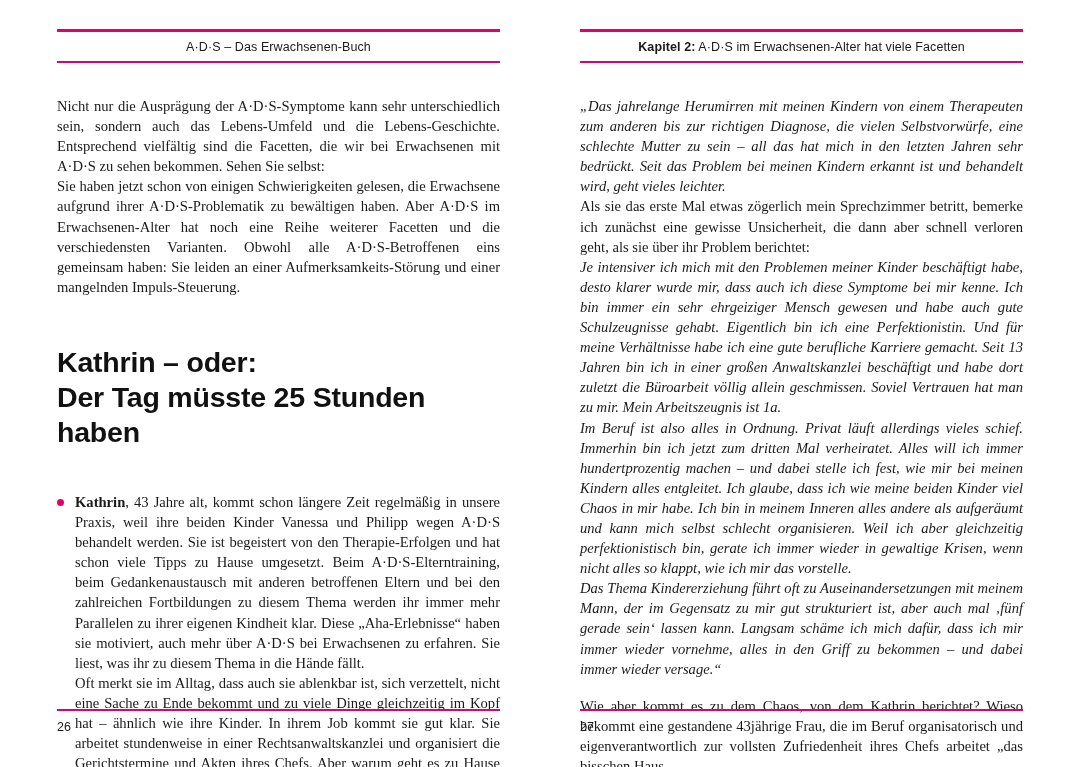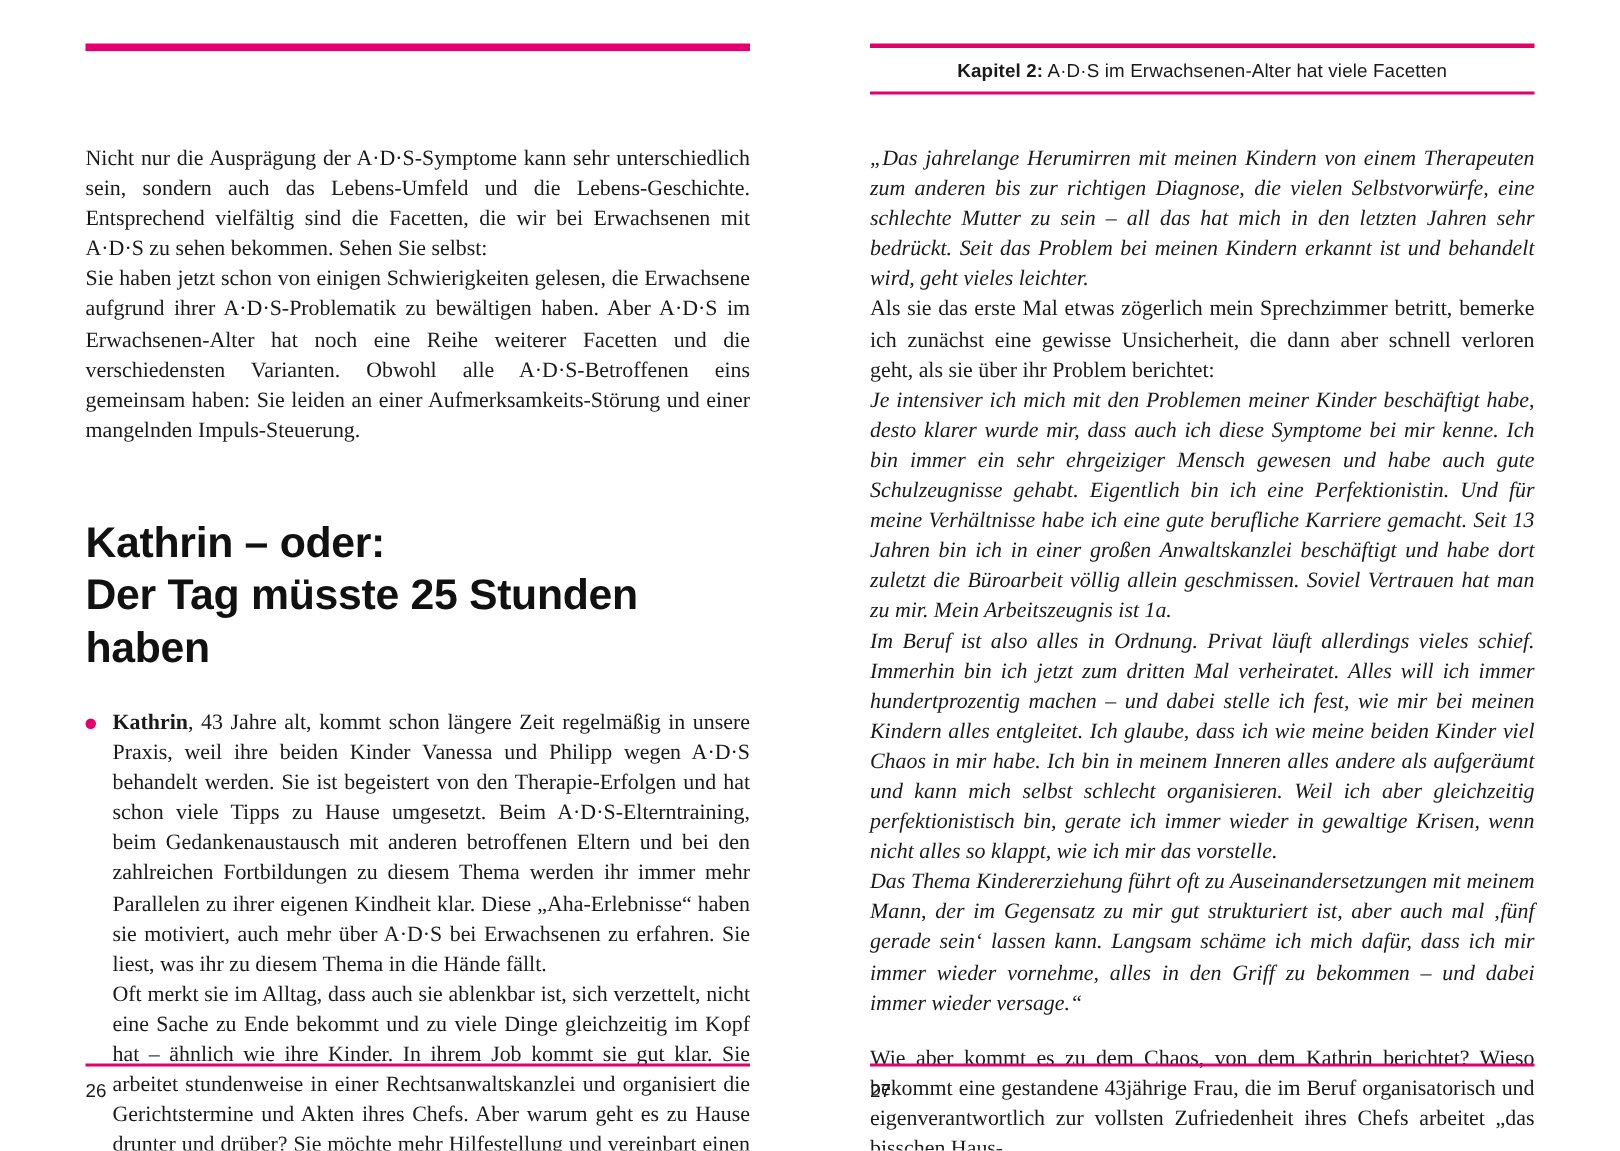--- a/index.html
+++ b/index.html
@@ -84,21 +84,21 @@
   
   .chapter-title {
     font-family: "Liberation Sans", sans-serif;
     font-weight: bold;
     font-size: 28.5px;
     line-height: 35px;
     letter-spacing: -0.2px;
     margin: 0;
     color: #111111;
   }
-  .title-wrap { margin-top: 48px; margin-bottom: 22px; }
+  .title-wrap { margin-top: 48px; margin-bottom: 42px; }
 
   
   .bullet-item {
     position: relative;
     padding-left: 18px;
   }
   .bullet-dot {
     position: absolute;
     left: 0;
     top: 7px;
@@ -127,20 +127,21 @@
 </style>
 </head>
 <body>
 
 <div class="spread">
 
   <div class="page page-left">
 
     <div class="head-block">
       <div class="rule"></div>
+      <div class="running-head">A·D·S – Das Erwachsenen-Buch</div>
       <div class="rule rule-thin"></div>
     </div>
 
     <div class="col">
 
       <p class="body">Nicht nur die Ausprägung der A·D·S-Symptome kann sehr unterschiedlich sein, sondern auch das Lebens-Umfeld und die Lebens-Geschichte. Entsprechend vielfältig sind die Facetten, die wir bei Erwachsenen mit A·D·S zu sehen bekommen. Sehen Sie selbst:</p>
 
       <p class="body">Sie haben jetzt schon von einigen Schwierigkeiten gelesen, die Erwachsene aufgrund ihrer A·D·S-Problematik zu bewältigen haben. Aber A·D·S im Erwachsenen-Alter hat noch eine Reihe weiterer Facetten und die verschiedensten Varianten. Obwohl alle A·D·S-Betroffenen eins gemeinsam haben: Sie leiden an einer Aufmerksamkeits-Störung und einer mangelnden Impuls-Steuerung.</p>
 
       <div class="title-wrap">

